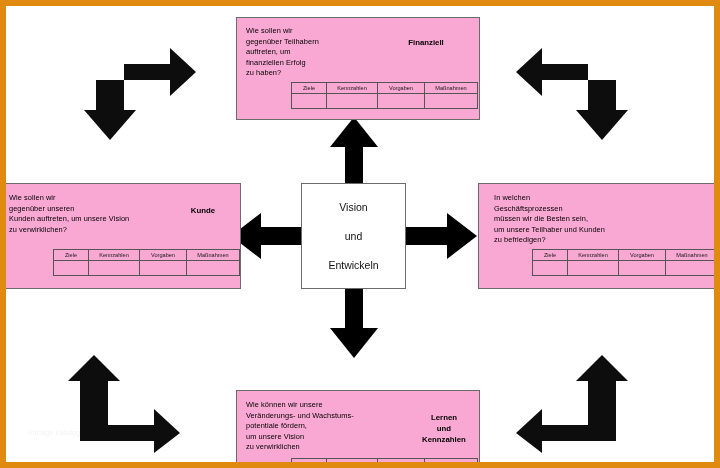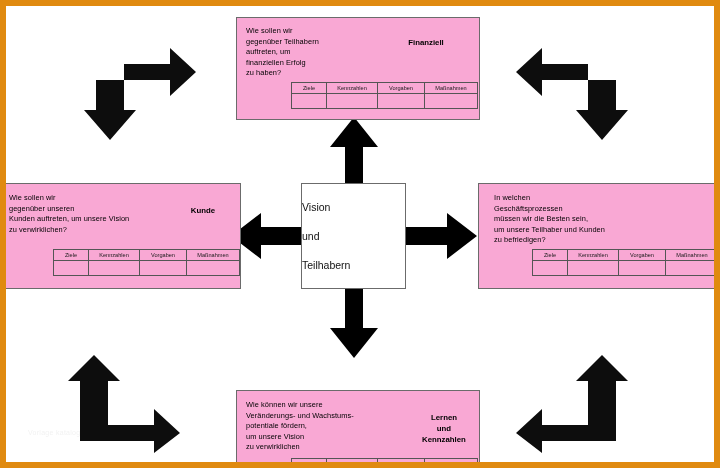--- a/index.html
+++ b/index.html
@@ -78,20 +78,21 @@
     left: 301px;
     top: 183px;
     width: 105px;
     height: 106px;
     background: #ffffff;
     border: 1px solid #6b6b6b;
     box-sizing: border-box;
     z-index: 25;
     display: flex;
     flex-direction: column;
+    align-items: center;
     justify-content: space-around;
     padding: 9px 0;
   }
   #center-box div {
     font-size: 10.5px;
     line-height: 12px;
     color: #111111;
   }
   
   .arrow-svg {
@@ -254,20 +255,20 @@
         <td></td>
         <td></td>
       </tr>
     </tbody>
       </table>
   </div>
 
   <div id="center-box">
     <div>Vision</div>
     <div>und</div>
-    <div>Teilhabern</div>
+    <div>Entwickeln</div>
   </div>
 
   <div id="watermark">Vorlage katalog</div>
 
   <div id="frame"></div>
 
 </div>
 
 </body></html>

